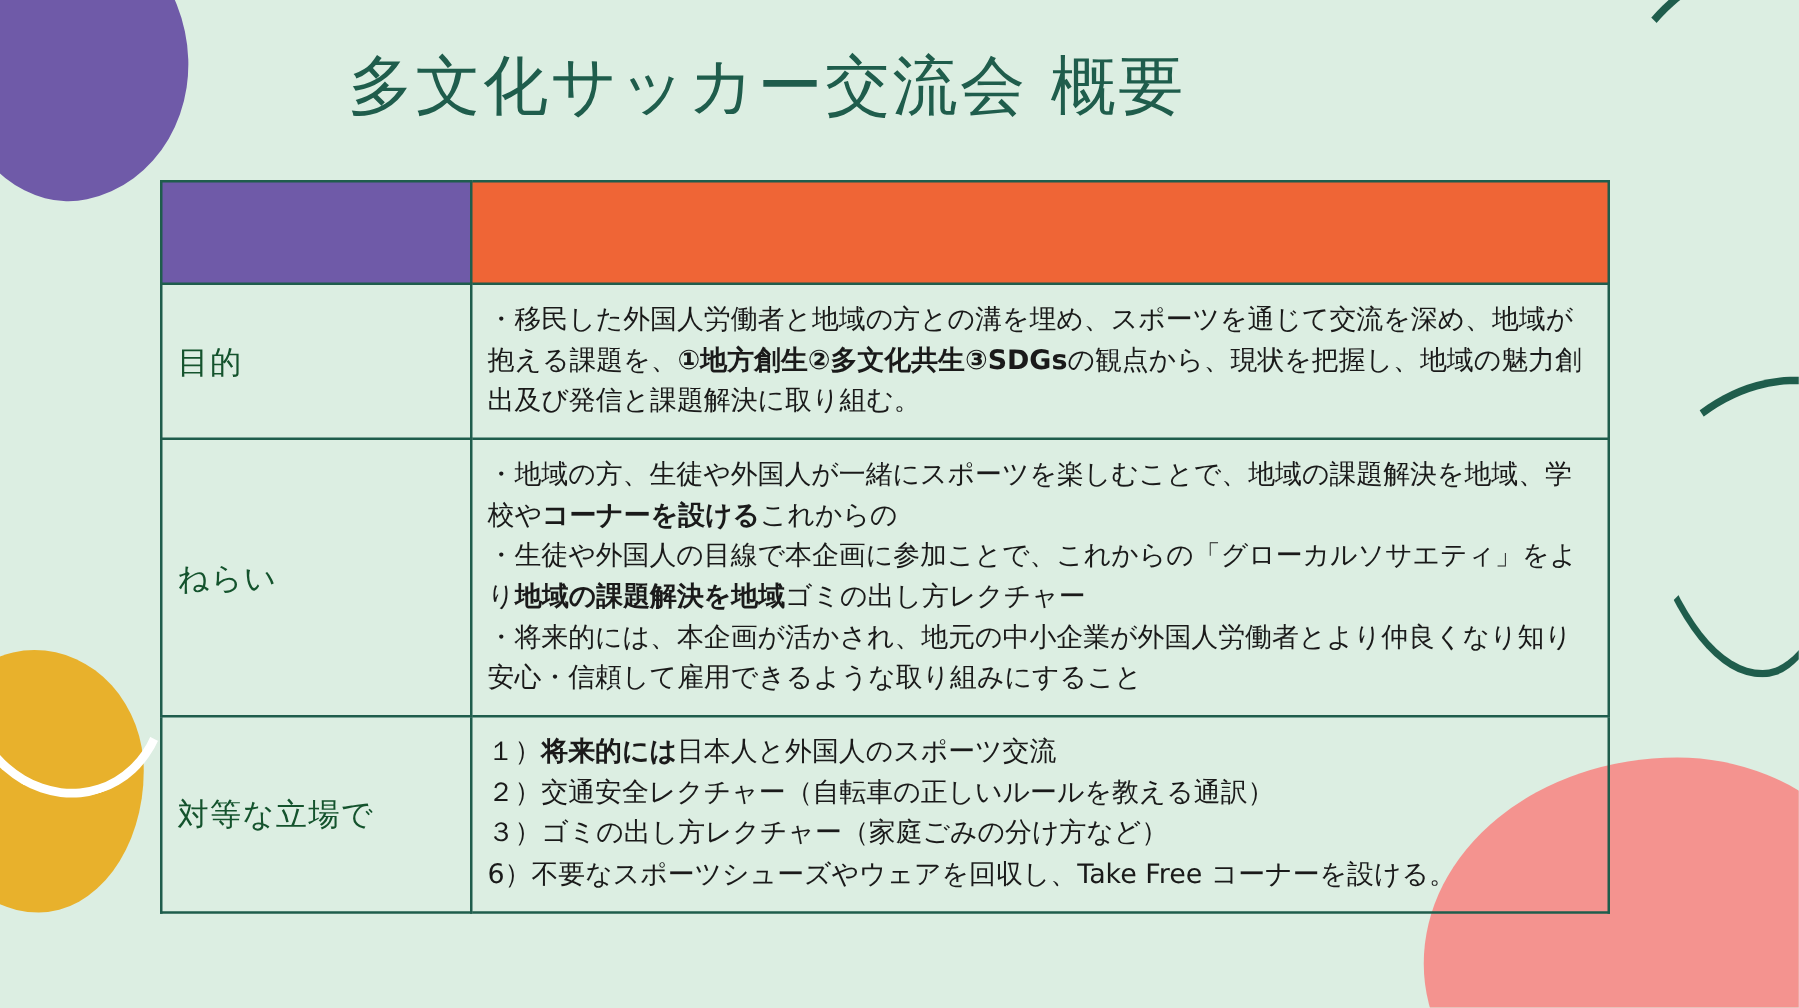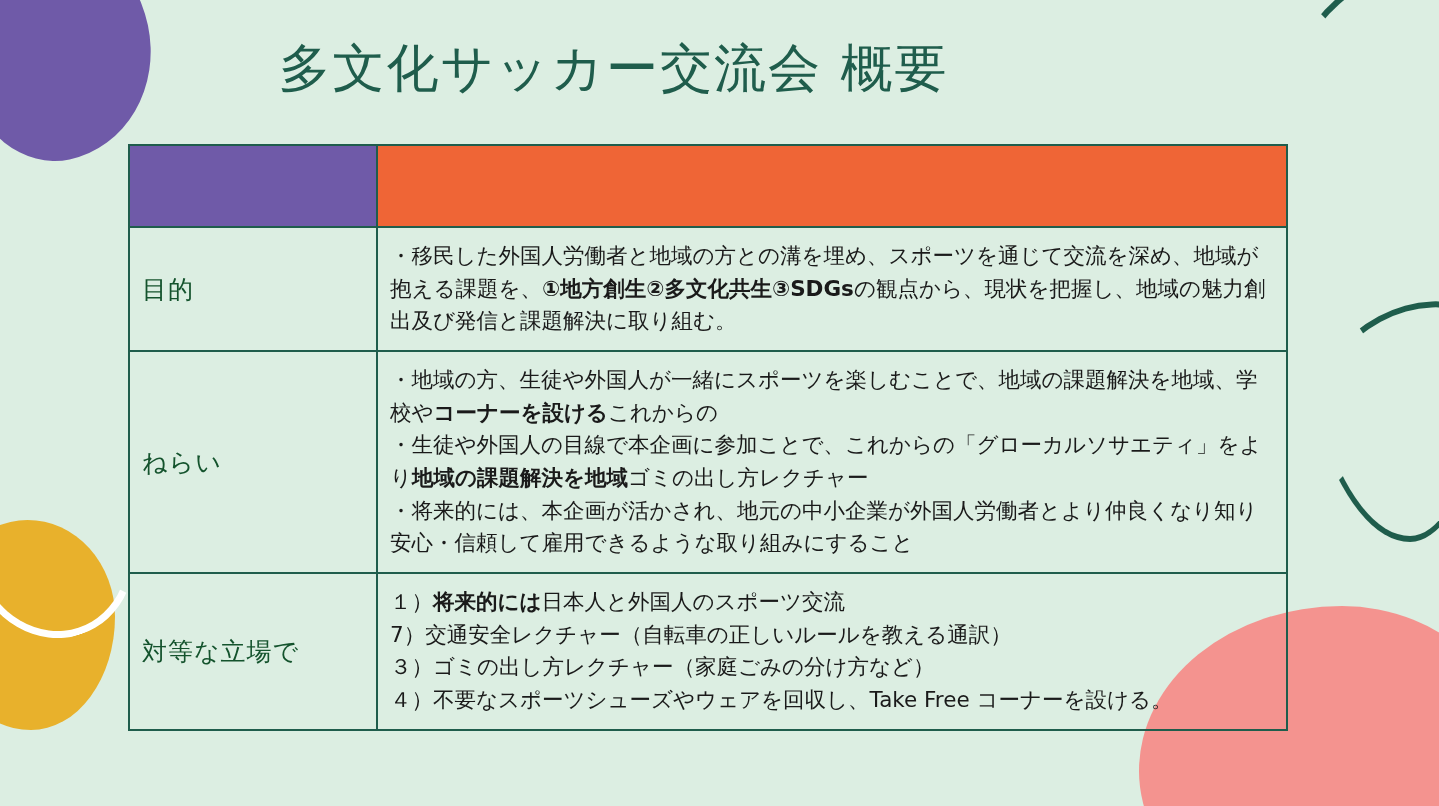--- a/index.html
+++ b/index.html
@@ -174,20 +174,20 @@
         <td class="body-cell">
             <span class="row-line"><span>・地域の方、生徒や外国人が一緒にスポーツを楽しむことで、地域の課題解決を地域、学校や</span><span class="b">コーナーを設ける</span><span>これからの</span></span>
             <span class="row-line"><span>・生徒や外国人の目線で本企画に参加ことで、これからの「グローカルソサエティ」をより</span><span class="b">地域の課題解決を地域</span><span>ゴミの出し方レクチャー</span></span>
             <span class="row-line"><span>・将来的には、本企画が活かされ、地元の中小企業が外国人労働者とより仲良くなり知り安心・信頼して雇用できるような取り組みにすること</span></span>
           </td>
       </tr>
       <tr>
         <td class="label-cell">対等な立場で</td>
         <td class="body-cell">
             <span class="row-line"><span>１）</span><span class="b">将来的には</span><span>日本人と外国人のスポーツ交流</span></span>
-            <span class="row-line"><span>7）交通安全レクチャー（自転車の正しいルールを教える通訳）</span></span>
+            <span class="row-line"><span>２）交通安全レクチャー（自転車の正しいルールを教える通訳）</span></span>
             <span class="row-line"><span>３）ゴミの出し方レクチャー（家庭ごみの分け方など）</span></span>
-            <span class="row-line"><span>４）不要なスポーツシューズやウェアを回収し、Take Free コーナーを設ける。</span></span>
+            <span class="row-line"><span>6）不要なスポーツシューズやウェアを回収し、Take Free コーナーを設ける。</span></span>
           </td>
       </tr>
     </tbody>
   </table>
 </div>
 
 </body></html>

